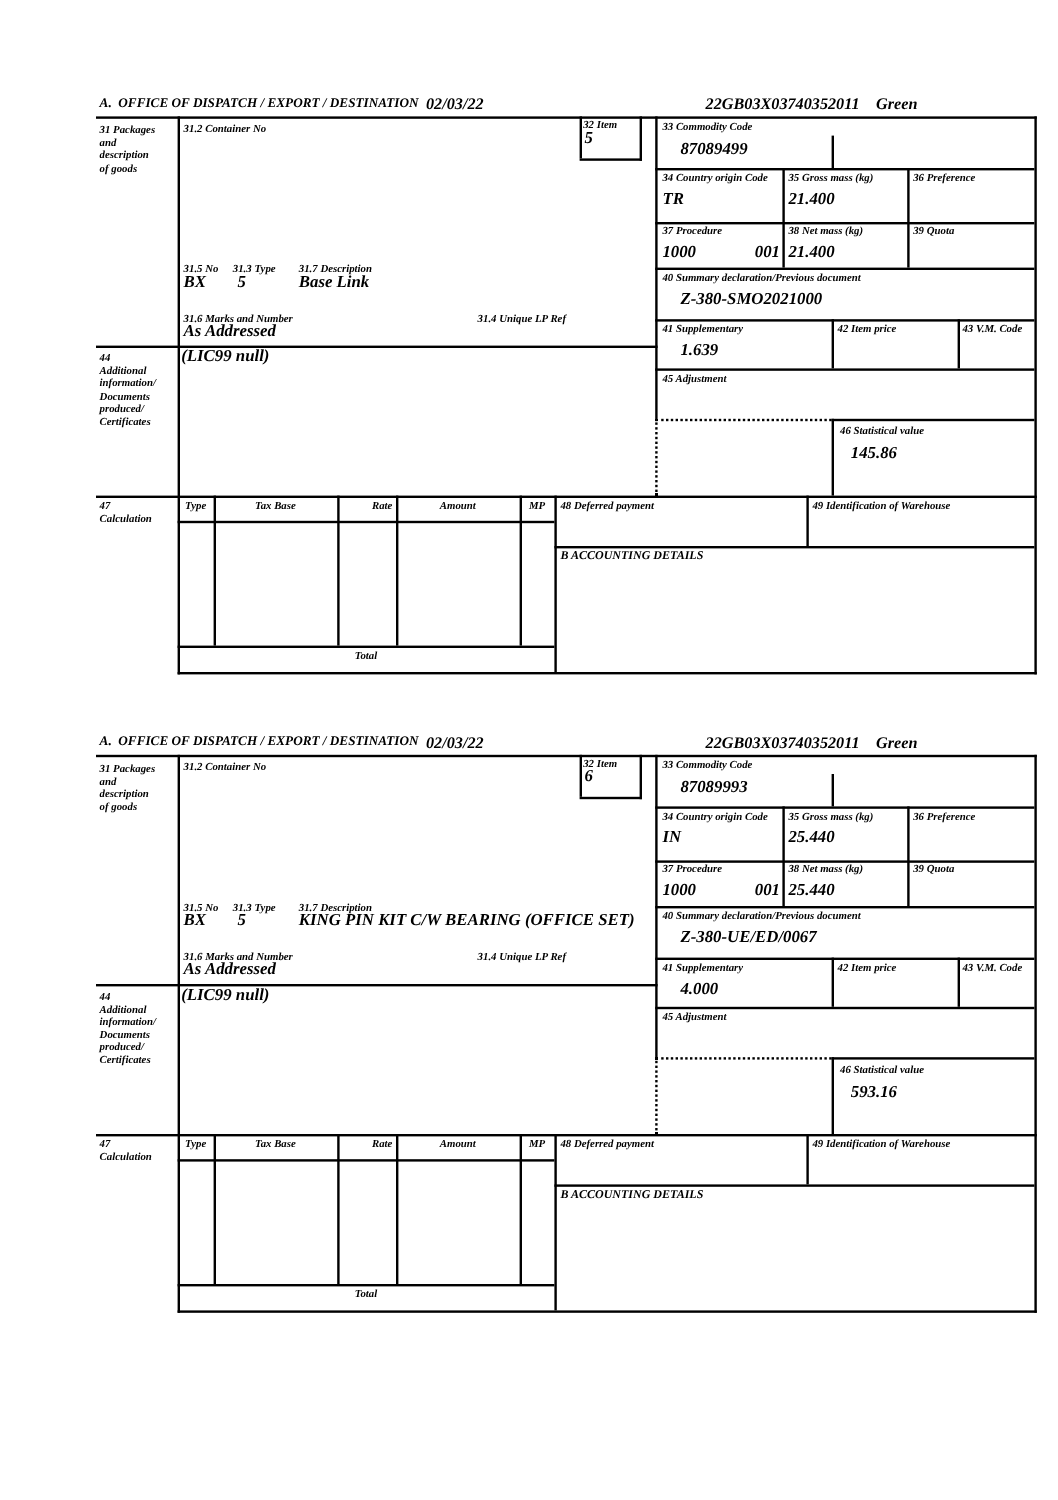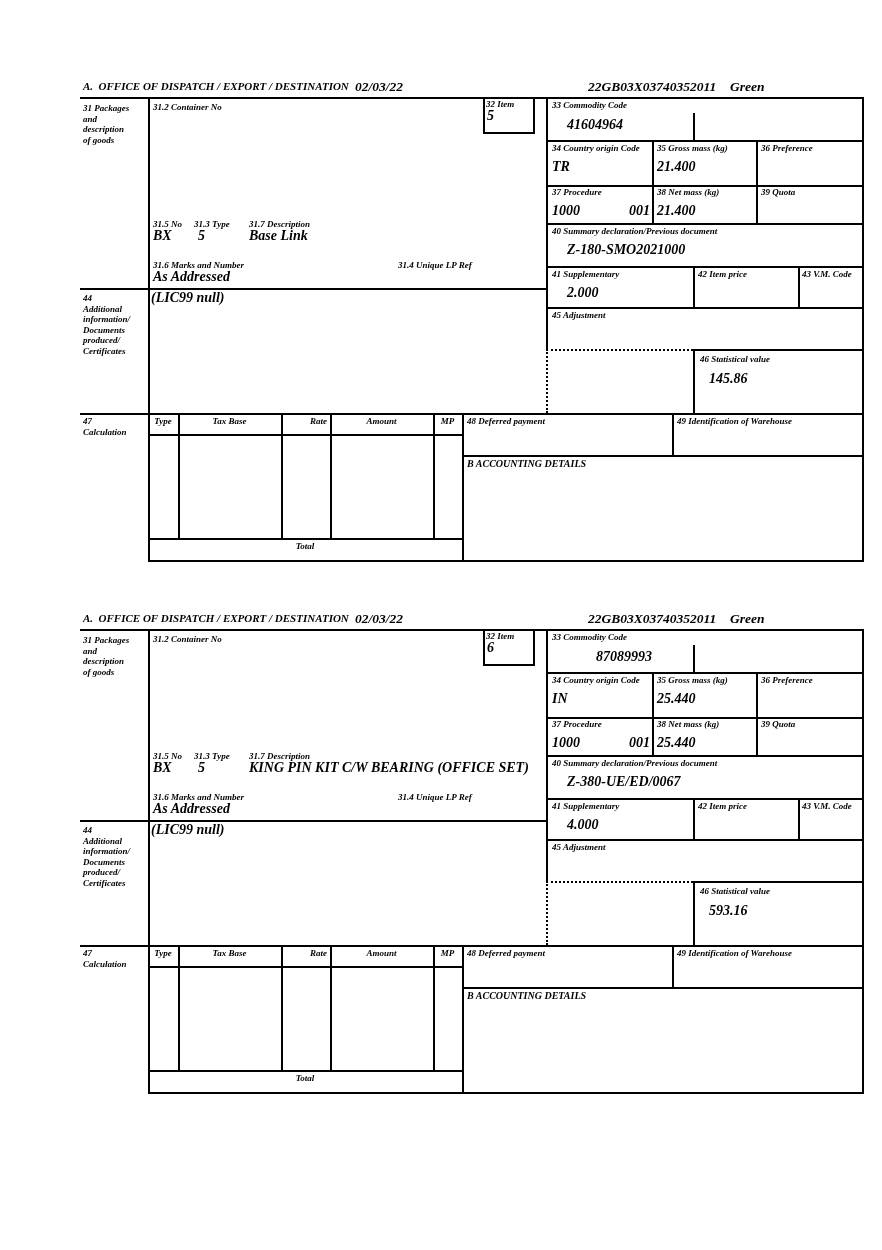--- a/index.html
+++ b/index.html
@@ -64,40 +64,40 @@
   <span class="lbl" style="left:3px;top:25px;width:62px">31 Packages
 and
 description
 of goods</span>
   <span class="lbl" style="left:73px;top:24px">31.2 Container No</span>
 
   <span class="lbl" style="left:406px;top:21px">32 Item</span>
   <span class="val" style="left:407px;top:30px">5</span>
 
   <span class="lbl" style="left:472px;top:22px">33 Commodity Code</span>
-  <span class="val" style="left:487px;top:39px">41604964</span>
+  <span class="val" style="left:487px;top:39px">87089499</span>
 
   <span class="lbl" style="left:472px;top:65px">34 Country origin Code</span>
   <span class="val" style="left:472px;top:81px">TR</span>
   <span class="lbl" style="left:577px;top:65px">35 Gross mass (kg)</span>
   <span class="val" style="left:577px;top:81px">21.400</span>
   <span class="lbl" style="left:681px;top:65px">36 Preference</span>
 
   <span class="lbl" style="left:472px;top:109px">37 Procedure</span>
   <span class="val" style="left:472px;top:125px">1000</span>
   <span class="val" style="left:549px;top:125px">001</span>
   <span class="lbl" style="left:577px;top:109px">38 Net mass (kg)</span>
   <span class="val" style="left:577px;top:125px">21.400</span>
   <span class="lbl" style="left:681px;top:109px">39 Quota</span>
 
   <span class="lbl" style="left:472px;top:148px">40 Summary declaration/Previous document</span>
-  <span class="val" style="left:487px;top:164px">Z-180-SMO2021000</span>
+  <span class="val" style="left:487px;top:164px">Z-380-SMO2021000</span>
 
   <span class="lbl" style="left:472px;top:191px">41 Supplementary</span>
-  <span class="val" style="left:487px;top:207px">2.000</span>
+  <span class="val" style="left:487px;top:207px">1.639</span>
   <span class="lbl" style="left:618px;top:191px">42 Item price</span>
   <span class="lbl" style="left:722px;top:191px">43 V.M. Code</span>
 
   <span class="lbl" style="left:472px;top:232px">45 Adjustment</span>
   <span class="lbl" style="left:620px;top:276px">46 Statistical value</span>
   <span class="val" style="left:629px;top:293px">145.86</span>
 
   <span class="lbl" style="left:73px;top:141px">31.5 No</span>
   <span class="lbl" style="left:114px;top:141px">31.3 Type</span>
   <span class="lbl" style="left:169px;top:141px">31.7 Description</span>
@@ -173,21 +173,21 @@
   <span class="lbl" style="left:3px;top:25px;width:62px">31 Packages
 and
 description
 of goods</span>
   <span class="lbl" style="left:73px;top:24px">31.2 Container No</span>
 
   <span class="lbl" style="left:406px;top:21px">32 Item</span>
   <span class="val" style="left:407px;top:30px">6</span>
 
   <span class="lbl" style="left:472px;top:22px">33 Commodity Code</span>
-  <span class="val" style="left:516px;top:39px">87089993</span>
+  <span class="val" style="left:487px;top:39px">87089993</span>
 
   <span class="lbl" style="left:472px;top:65px">34 Country origin Code</span>
   <span class="val" style="left:472px;top:81px">IN</span>
   <span class="lbl" style="left:577px;top:65px">35 Gross mass (kg)</span>
   <span class="val" style="left:577px;top:81px">25.440</span>
   <span class="lbl" style="left:681px;top:65px">36 Preference</span>
 
   <span class="lbl" style="left:472px;top:109px">37 Procedure</span>
   <span class="val" style="left:472px;top:125px">1000</span>
   <span class="val" style="left:549px;top:125px">001</span>

